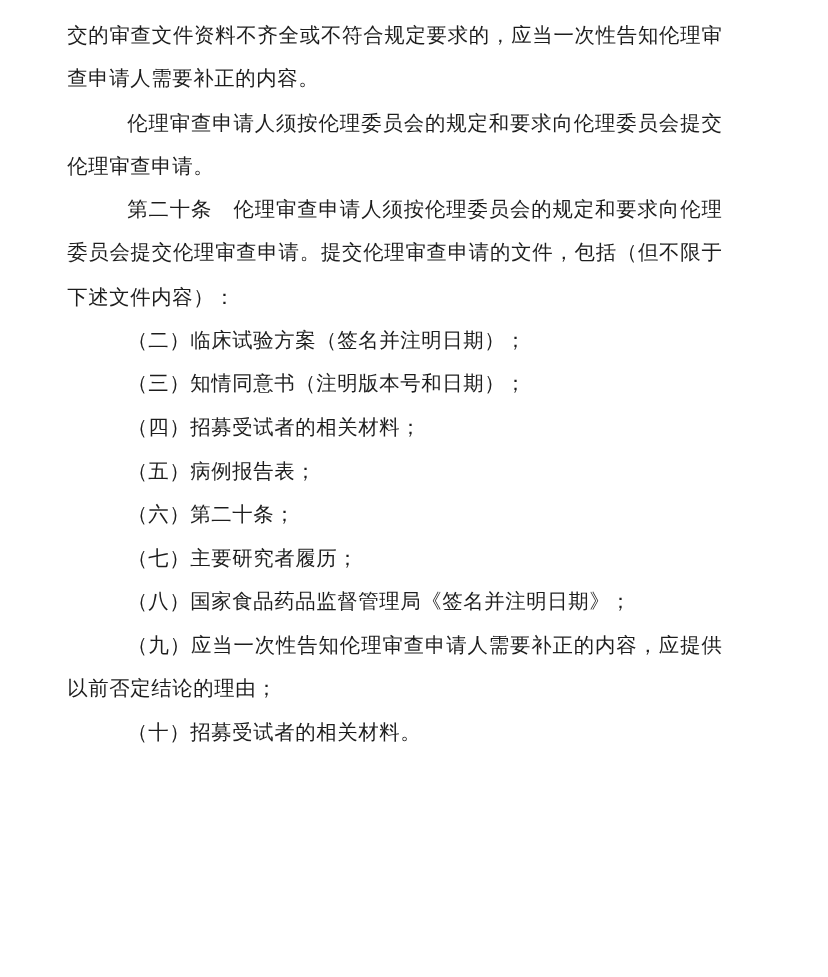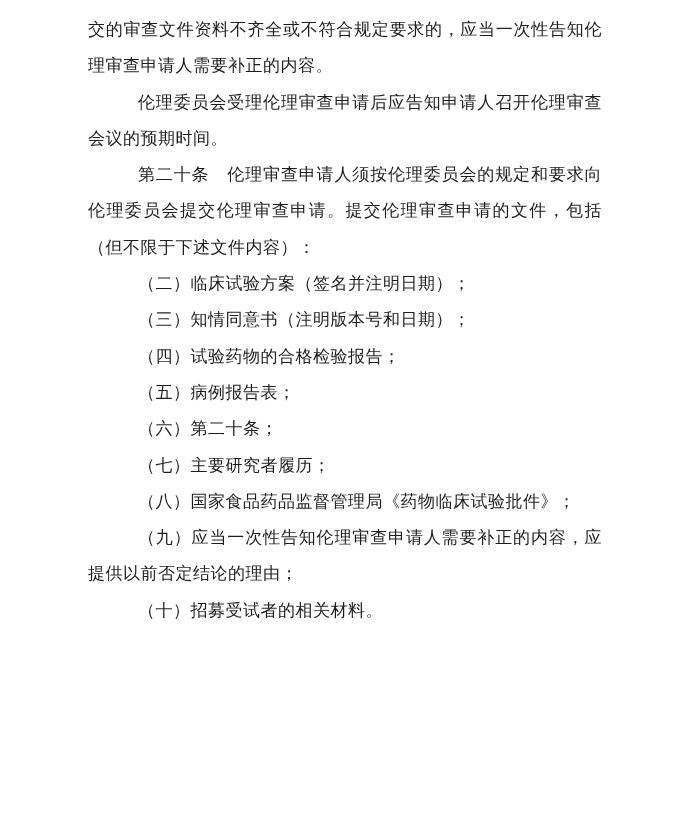--- a/index.html
+++ b/index.html
@@ -5,21 +5,21 @@
   html, body {
     margin: 0;
     padding: 0;
     background: #ffffff;
   }
   .page {
     position: relative;
     width: 690px;
     height: 624px;
     box-sizing: border-box;
-    padding: 12px 88px 0 88px;
+    padding: 12px 88px 0 56px;
     background: #ffffff;
     overflow: hidden;
     font-family: "Liberation Sans", "DejaVu Sans", sans-serif;
     border-radius: 31px;
   }
   .para {
     margin: 0;
     font-size: 17px;
     line-height: 36.3px;
     color: #1d1d1d;
@@ -38,25 +38,25 @@
     text-align: left;
     text-indent: 0;
     letter-spacing: 0.5px;
   }
 </style>
 </head>
 <body>
 
 <div class="page">
   <p class="para">交的审查文件资料不齐全或不符合规定要求的，应当一次性告知伦理审查申请人需要补正的内容。</p>
-  <p class="para indent">伦理委员会受理伦理审查申请后应告知申请人召开伦理审查会议的预期时间。</p>
+  <p class="para indent">伦理审查申请人须按伦理委员会的规定和要求向伦理委员会提交伦理审查申请。</p>
   <p class="para indent">第二十条　伦理审查申请人须按伦理委员会的规定和要求向伦理委员会提交伦理审查申请。提交伦理审查申请的文件，包括（但不限于下述文件内容）：</p>
   <p class="para indent">（二）临床试验方案（签名并注明日期）；</p>
   <p class="para indent">（三）知情同意书（注明版本号和日期）；</p>
-  <p class="para indent">（四）试验药物的合格检验报告；</p>
+  <p class="para indent">（四）招募受试者的相关材料；</p>
   <p class="para indent">（五）病例报告表；</p>
   <p class="para indent">（六）第二十条；</p>
   <p class="para indent">（七）主要研究者履历；</p>
-  <p class="para indent">（八）国家食品药品监督管理局《药物临床试验批件》；</p>
+  <p class="para indent">（八）国家食品药品监督管理局《签名并注明日期》；</p>
   <p class="para indent">（九）应当一次性告知伦理审查申请人需要补正的内容，应提供以前否定结论的理由；</p>
   <p class="para indent">（十）招募受试者的相关材料。</p>
   <p class="para chapter-heading">第五章　伦理委员会的伦理审查</p>
 </div>
 
 </body></html>

